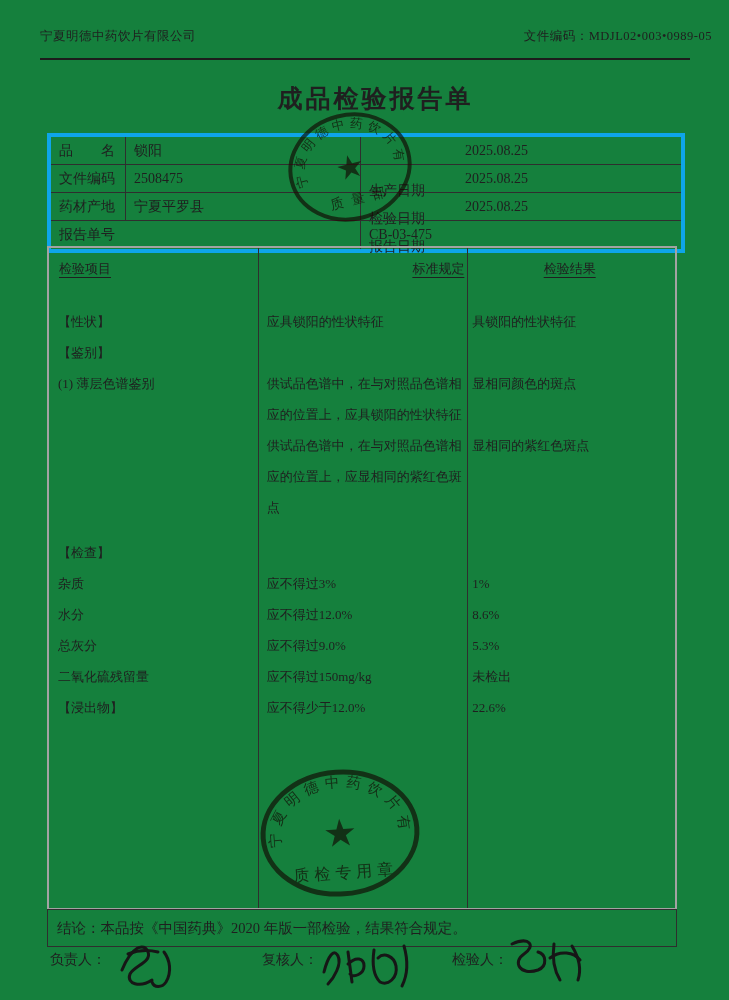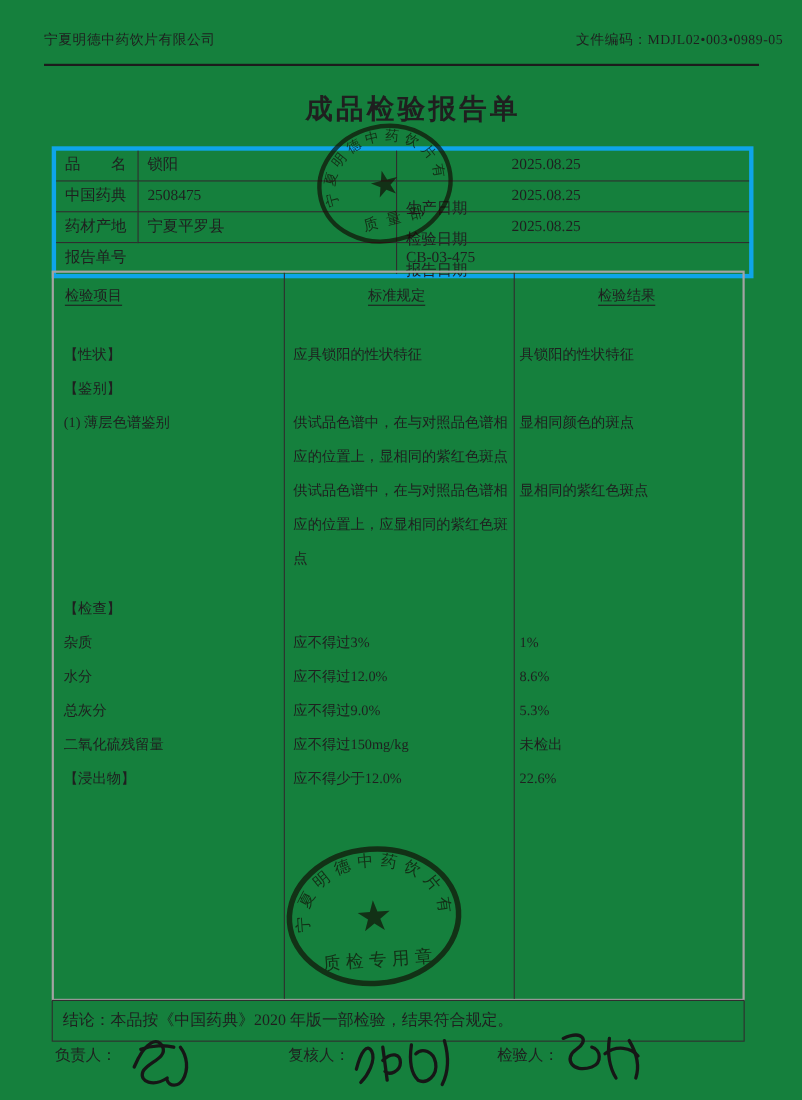--- a/index.html
+++ b/index.html
@@ -53,21 +53,21 @@
     position:absolute;left:47px;top:246px;width:630px;height:664px;
     border:2px solid #a3a3a3;box-sizing:border-box;
     font-size:13px;
   }
   .vline{position:absolute;top:0;bottom:0;width:1px;background:#2e2e2e;}
   .vline.v1{left:209px;}
   .vline.v2{left:418px;}
   .mt-header{display:flex;height:58px;box-sizing:border-box;padding-top:12px;}
   .mt-hcell{box-sizing:border-box;}
   .mt-hcell.c1{width:209px;text-align:left;padding-left:10px;}
-  .mt-hcell.c2{width:209px;text-align:center;}
+  .mt-hcell.c2{width:209px;text-align:right;}
   .mt-hcell.c3{width:212px;text-align:center;font-family:Liberation Mono, monospace;}
   .mt-hcell span{text-decoration:underline;text-underline-offset:4px;}
   .mt-row{display:flex;height:31px;line-height:31px;}
   .mt-row.spacer{height:14px;line-height:14px;}
   .mt-cell{box-sizing:border-box;white-space:nowrap;overflow:visible;}
   .mt-cell.c1{width:209px;padding-left:9px;}
   .mt-cell.c2{width:209px;padding-left:10px;}
   .mt-cell.c3{width:212px;padding-left:8px;}
   
   .conclusion{
@@ -105,21 +105,21 @@
   <h1 class="title">成品检验报告单</h1>
 
   <div class="info-table">
     <div class="info-cell">品　　名</div>
     <div class="info-cell bl">锁阳</div>
     <div class="info-cell bl rcell">
       <span class="rlabel">生产日期</span>
       <span>2025.08.25</span>
     </div>
 
-    <div class="info-cell">中国药典</div>
+    <div class="info-cell">文件编码</div>
     <div class="info-cell bl">2508475</div>
     <div class="info-cell bl rcell">
       <span class="rlabel">检验日期</span>
       <span>2025.08.25</span>
     </div>
 
     <div class="info-cell">药材产地</div>
     <div class="info-cell bl">宁夏平罗县</div>
     <div class="info-cell bl rcell">
       <span class="rlabel">报告日期</span>
@@ -150,21 +150,21 @@
       <div class="mt-cell c2"></div>
       <div class="mt-cell c3"></div>
     </div>
     <div class="mt-row">
       <div class="mt-cell c1">(1) 薄层色谱鉴别</div>
       <div class="mt-cell c2">供试品色谱中，在与对照品色谱相</div>
       <div class="mt-cell c3">显相同颜色的斑点</div>
     </div>
     <div class="mt-row">
       <div class="mt-cell c1"></div>
-      <div class="mt-cell c2">应的位置上，显相同的紫红色斑点</div>
+      <div class="mt-cell c2">应的位置上，应具锁阳的性状特征</div>
       <div class="mt-cell c3"></div>
     </div>
     <div class="mt-row">
       <div class="mt-cell c1"></div>
       <div class="mt-cell c2">供试品色谱中，在与对照品色谱相</div>
       <div class="mt-cell c3">显相同的紫红色斑点</div>
     </div>
     <div class="mt-row">
       <div class="mt-cell c1"></div>
       <div class="mt-cell c2">应的位置上，应显相同的紫红色斑</div>

